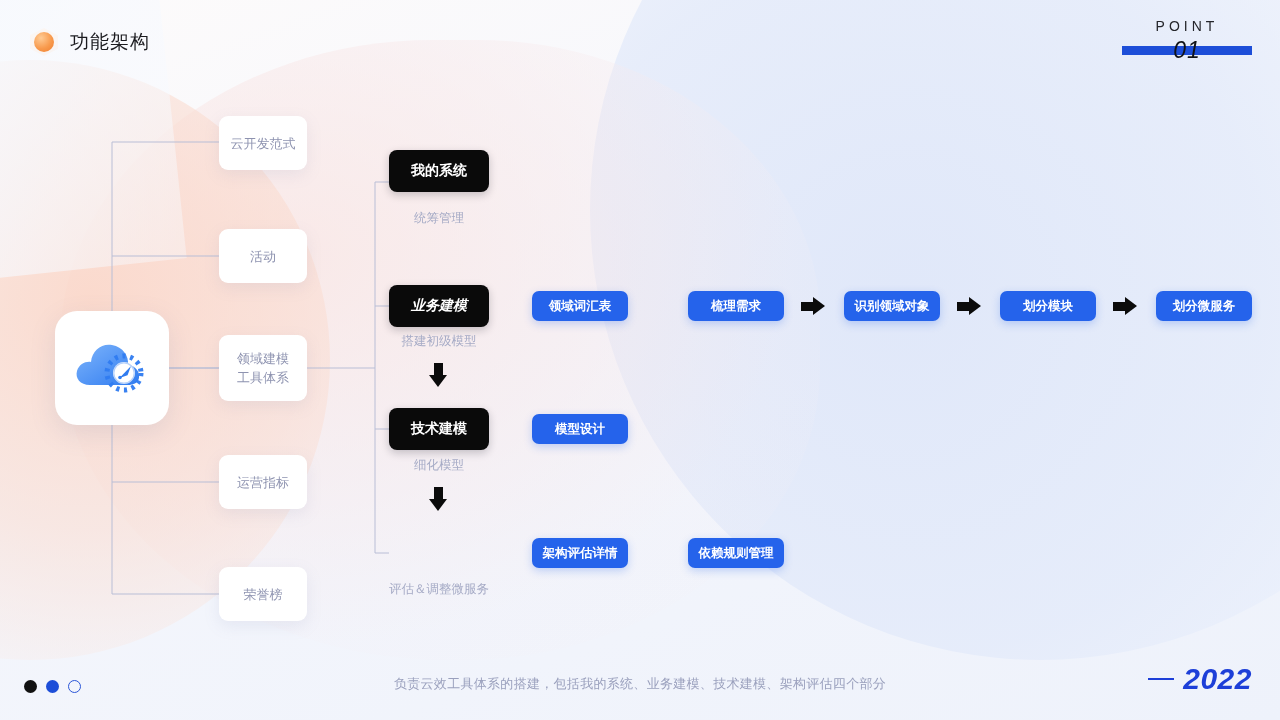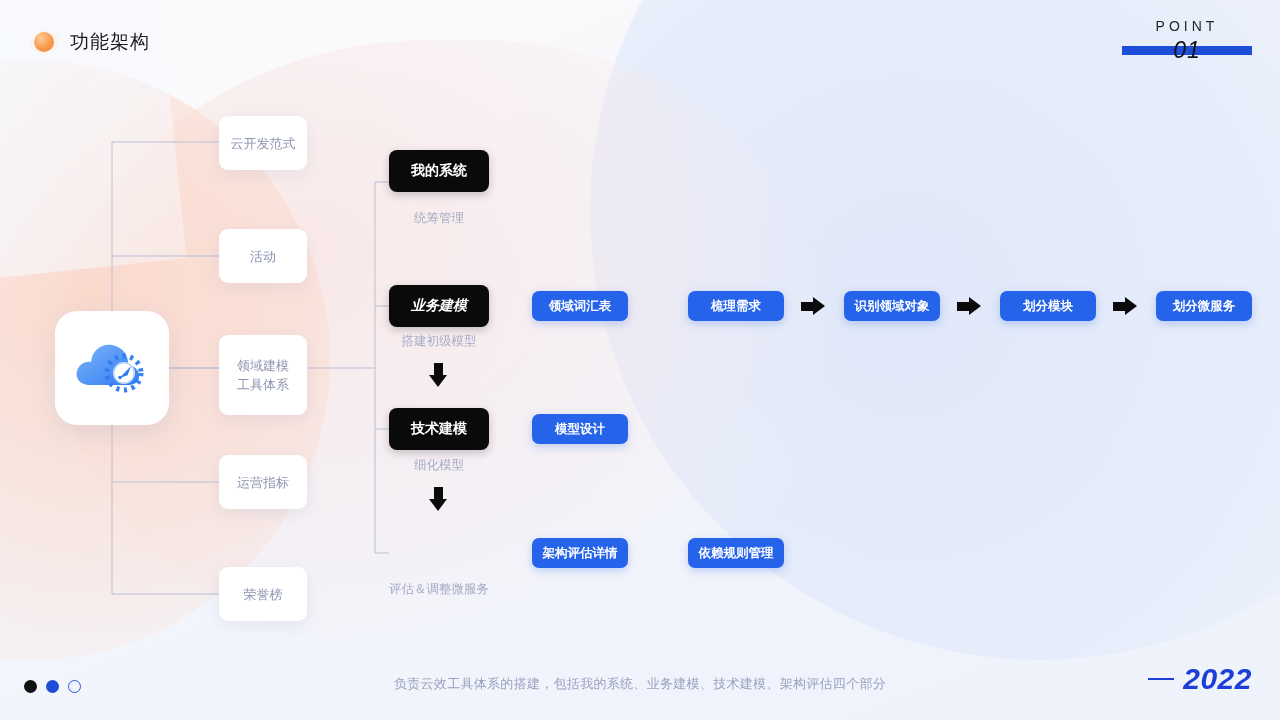--- a/index.html
+++ b/index.html
@@ -413,21 +413,21 @@
       </g>
     </svg>
   </div>
 
   <div class="branch-card" style="top:116px;height:54px;">
     <span>云开发范式</span>
   </div>
   <div class="branch-card" style="top:229px;height:54px;">
     <span>活动</span>
   </div>
-  <div class="branch-card" style="top:335px;height:80px;flex-direction:column;">
+  <div class="branch-card" style="top:335px;height:66px;flex-direction:column;">
     <span>领域建模</span>
     <span>工具体系</span>
   </div>
   <div class="branch-card" style="top:455px;height:54px;">
     <span>运营指标</span>
   </div>
   <div class="branch-card" style="top:567px;height:54px;">
     <span>荣誉榜</span>
   </div>
 

